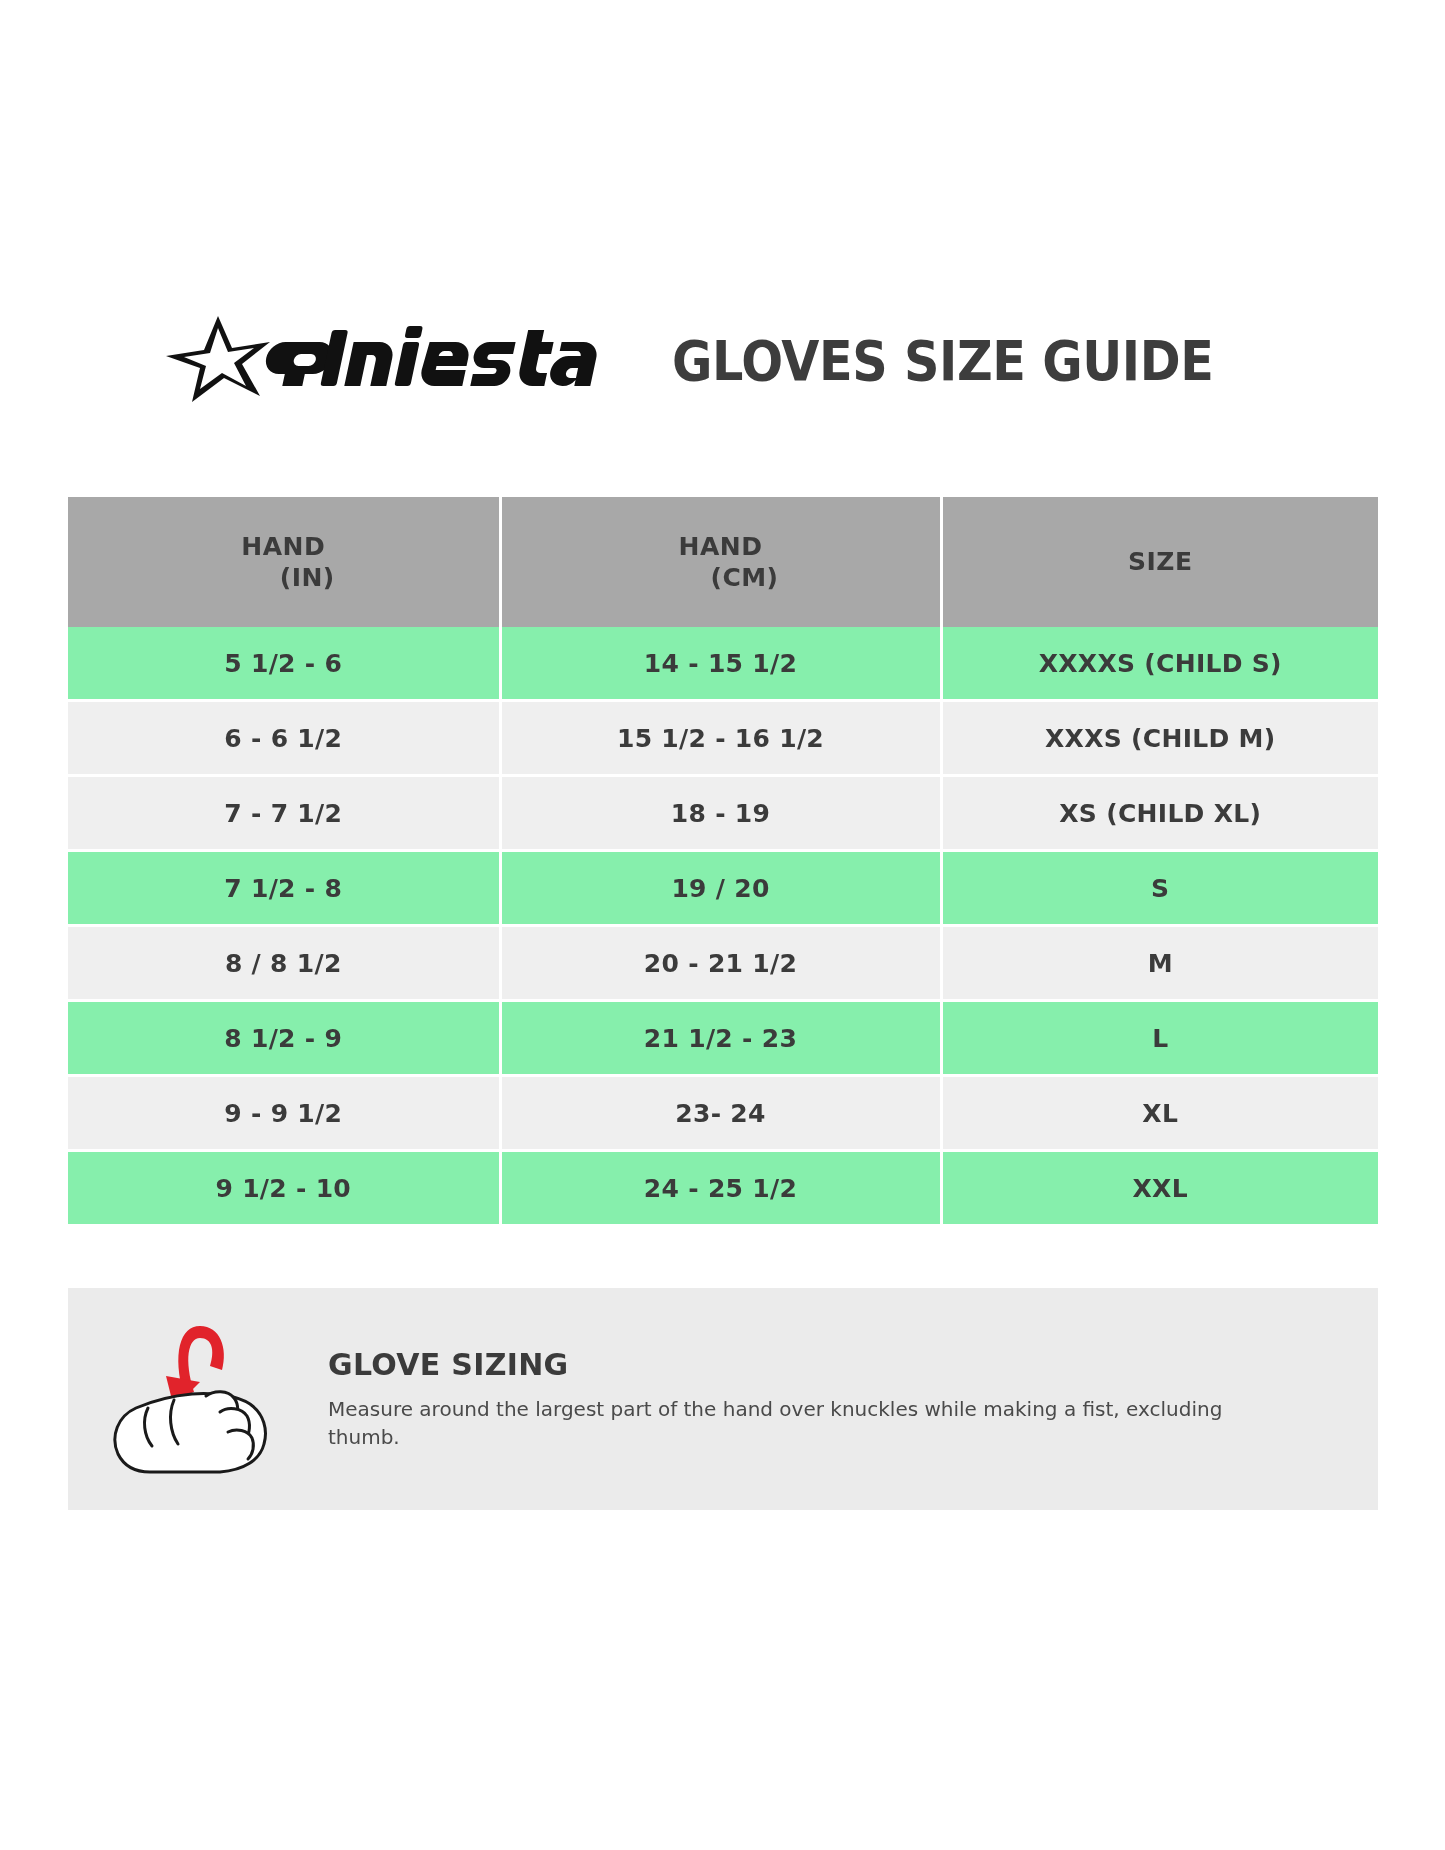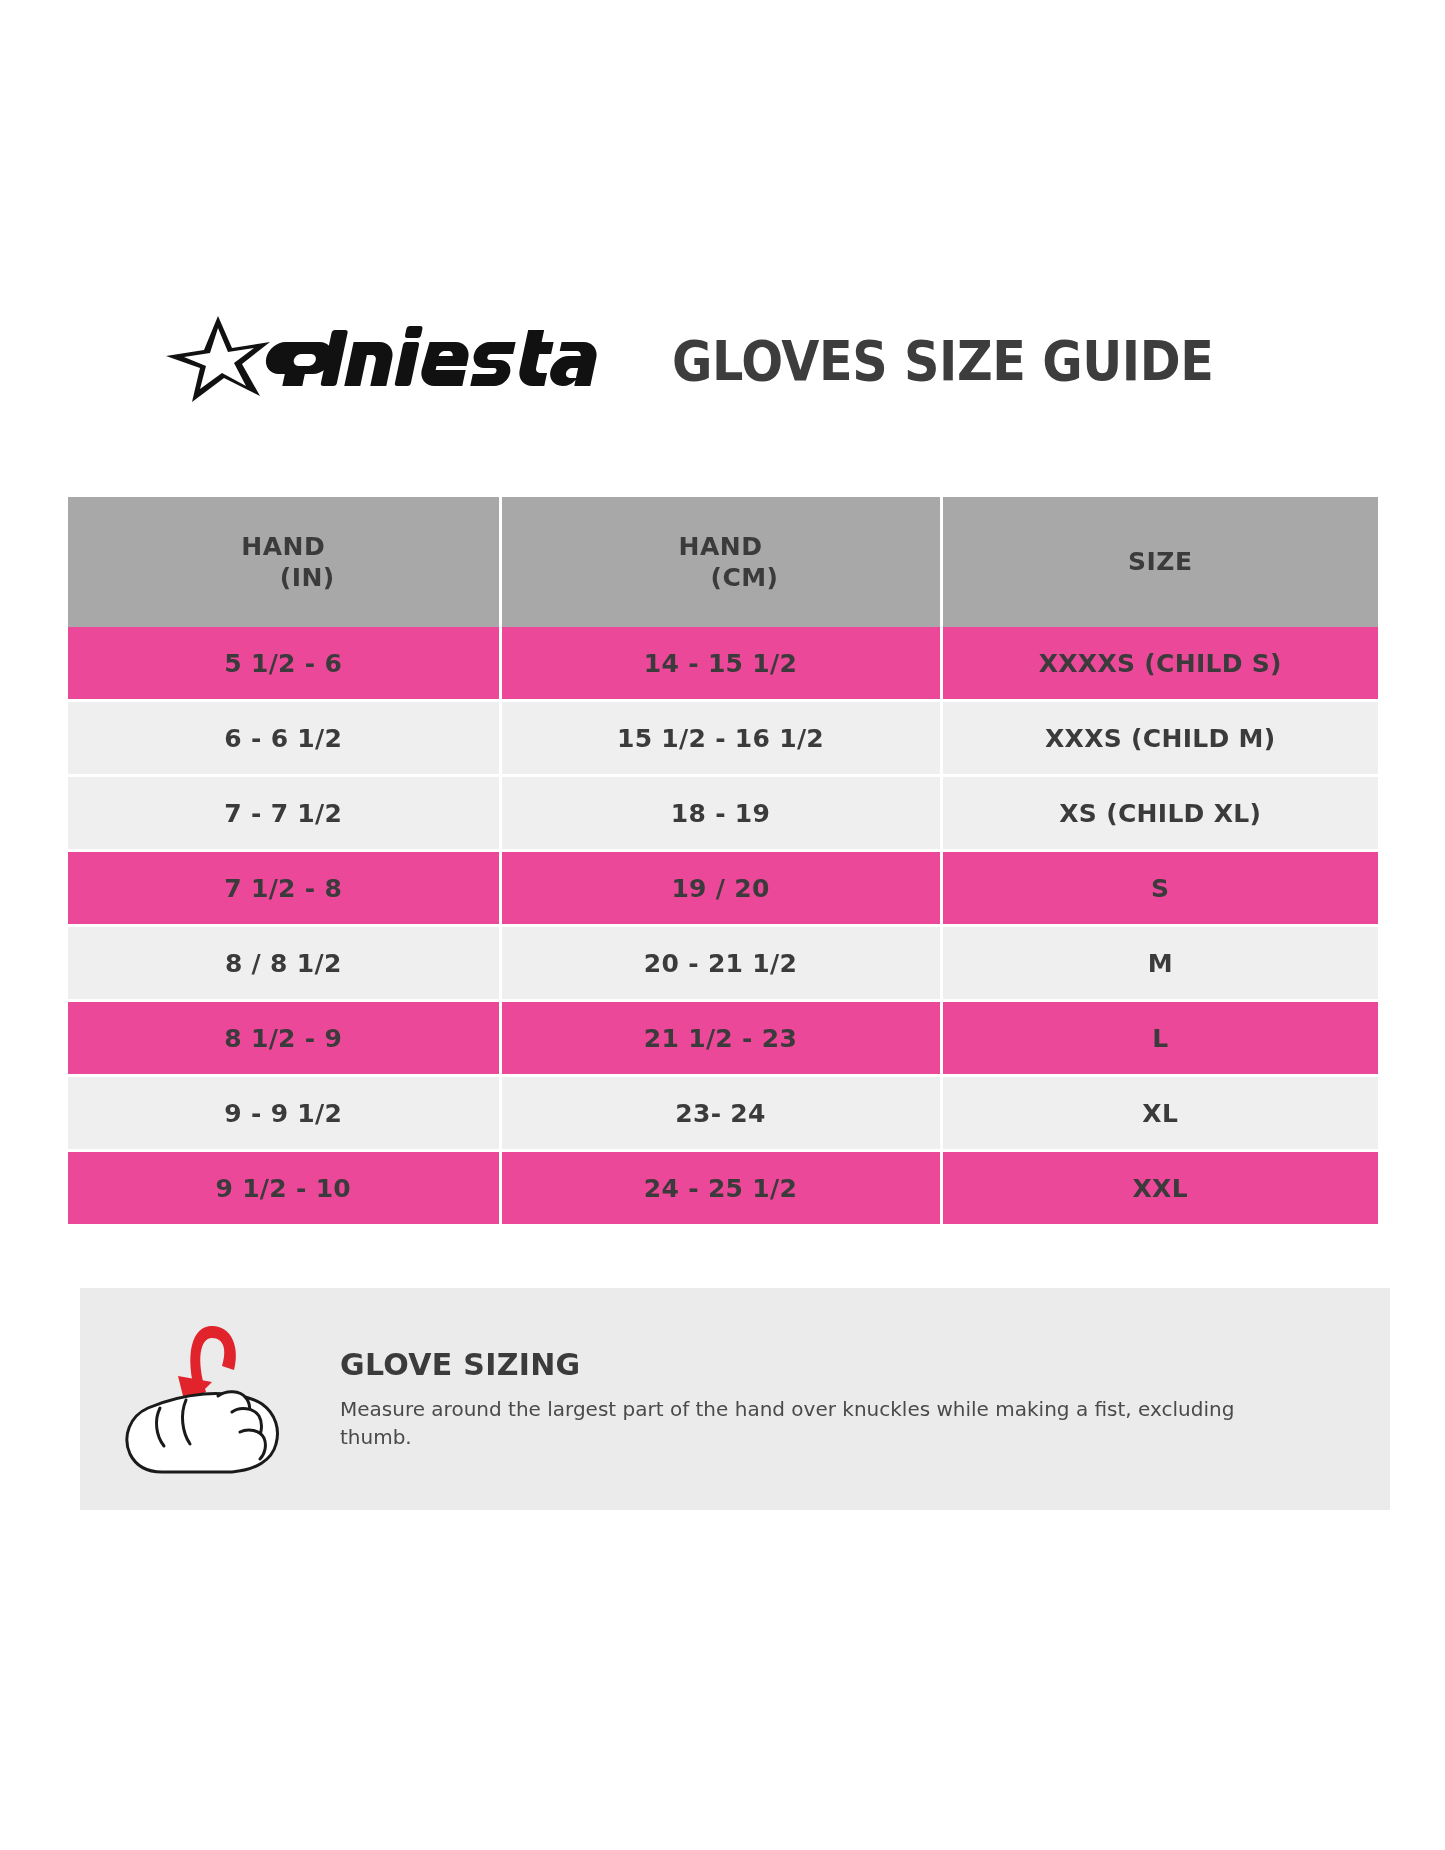--- a/index.html
+++ b/index.html
@@ -92,35 +92,34 @@
     vertical-align: middle;
     font-family: "DejaVu Sans", sans-serif;
     font-weight: bold;
     font-size: 25px;
     color: #3b3b3b;
     border-right: 3px solid #ffffff;
     border-bottom: 3px solid #ffffff;
     letter-spacing: 0.3px;
   }
   .table td:last-child { border-right: none; }
-  .table tr.odd td { background: #ec4899; }
+  .table tr.odd td { background: #86efac; }
   .table tr.even td { background: #efefef; }
   .table tr:last-child td { border-bottom: none; }
 
   
   .info {
     position: absolute;
     left: 68px;
     top: 1288px;
     width: 1310px;
     height: 222px;
     background: #ebebeb;
     display: flex;
     align-items: center;
-    margin-left: 12px;
   }
   .info-icon {
     width: 260px;
     min-width: 260px;
     height: 200px;
     display: flex;
     align-items: center;
     justify-content: center;
   }
   .info-text {

